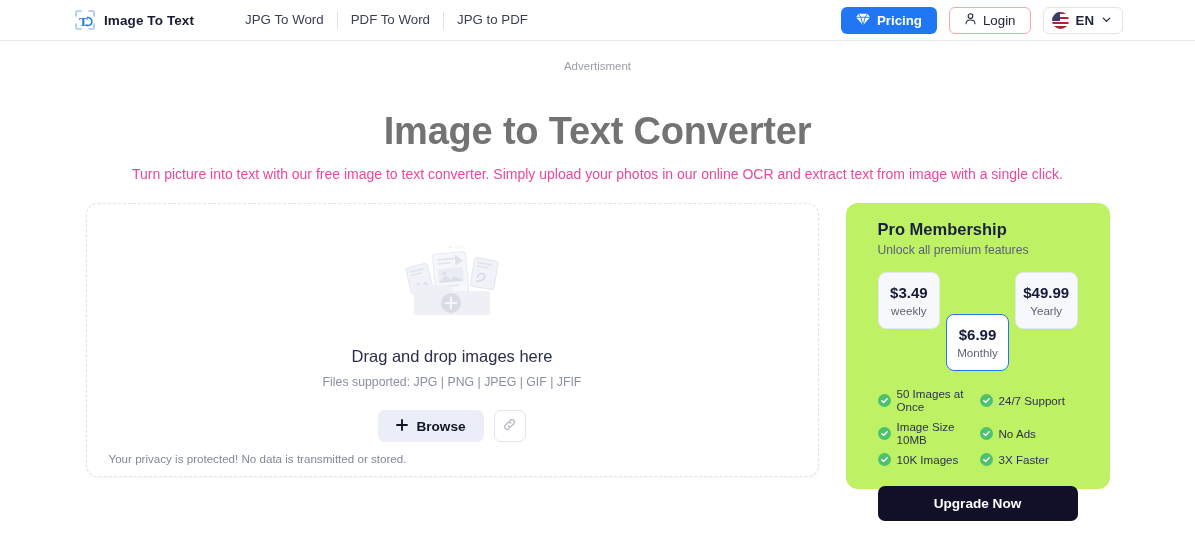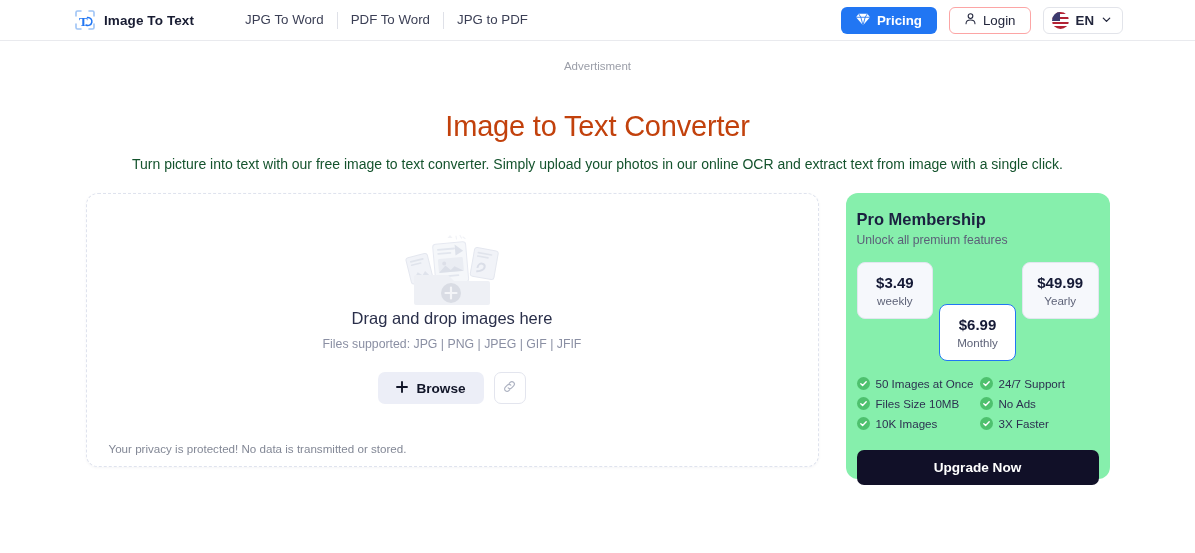--- a/index.html
+++ b/index.html
@@ -69,40 +69,40 @@
   .ad-box {
     width: 583px; height: 66px; margin: 0 auto;
     background: #f7f7f7;
     display: flex; align-items: center; justify-content: center;
   }
   .ad-text { font-size: 13.5px; color: #9a9da6; }
   .ad-text b { font-weight: normal; color: #8b8e97; font-size: 15px; }
 
   
   .hero { text-align: center; margin-top: 31px; }
-  .hero h1 { font-size: 29px; font-weight: normal; color: #c2410c; letter-spacing: -.2px; }
-  .hero p { font-size: 14px; color: #14532d; margin-top: 13px; }
+  .hero h1 { font-size: 38px; font-weight: bold; color: #737373; letter-spacing: -.2px; }
+  .hero p { font-size: 14px; color: #ec4899; margin-top: 13px; }
 
   
   .main {
     display: flex; gap: 27px;
     margin: 21px auto 0; width: 1024px;
     align-items: flex-start;
   }
 
   
   .dropzone {
     flex: 0 0 733px; height: 274px;
     border: 1px dashed #dfe3ee; border-radius: 12px;
     background: #fff; position: relative;
     box-shadow: 0 1px 3px rgba(20,30,80,.045);
     display: flex; flex-direction: column; align-items: center;
   }
   .illus { margin-top: 33px; width: 120px; height: 78px; }
-  .dz-title { font-size: 16.5px; color: #2a2f4a; margin-top: 4px; }
+  .dz-title { font-size: 16.5px; color: #2a2f4a; margin-top: 32px; }
   .dz-sub { font-size: 12.3px; color: #8a8fa3; margin-top: 9px; }
   .dz-buttons { display: flex; align-items: center; gap: 10px; margin-top: 21px; }
   .btn-browse {
     display: flex; align-items: center; gap: 8px;
     background: #eceef7; color: #111528; border: none;
     height: 32px; padding: 0 18px; border-radius: 7px;
     font-size: 13.6px; font-weight: bold; cursor: pointer; font-family: inherit;
   }
   .btn-link {
     width: 32px; height: 32px; border-radius: 7px;
@@ -110,22 +110,22 @@
     display: flex; align-items: center; justify-content: center; cursor: pointer;
   }
   .privacy {
     position: absolute; left: 22px; bottom: 11px;
     font-size: 11.6px; font-weight: normal; color: #838896;
   }
 
   
   .pro {
     flex: 0 0 264px; height: 286px;
-    background: #86efac; border-radius: 12px;
-    padding: 17px 11px 0;
+    background: #bef264; border-radius: 12px;
+    padding: 17px 32px 0;
   }
   .pro h2 { font-size: 16.5px; font-weight: bold; color: #1b2040; }
   .pro-sub { font-size: 12.2px; color: #5b6078; margin-top: 4px; }
 
   .tiers { display: flex; gap: 6px; margin-top: 15px; }
   .tier {
     flex: 1; height: 57px; border-radius: 8px;
     background: #f6f8fc; border: 1px solid #e2e6f0;
     display: flex; flex-direction: column; align-items: center; justify-content: center;
     cursor: pointer;
@@ -317,21 +317,21 @@
             </svg>
         </span>
         <span class="feat-label">24/7 Support</span>
       </div>
       <div class="feat">
         <span class="tick">
           <svg width="9" height="9" viewBox="0 0 10 10">
               <path d="M2 5.2l2 2 4-4.2" fill="none" stroke="#fff" stroke-width="1.5" stroke-linecap="round" stroke-linejoin="round"></path>
             </svg>
         </span>
-        <span class="feat-label">Files Size 10MB</span>
+        <span class="feat-label">Image Size 10MB</span>
       </div>
       <div class="feat">
         <span class="tick">
           <svg width="9" height="9" viewBox="0 0 10 10">
               <path d="M2 5.2l2 2 4-4.2" fill="none" stroke="#fff" stroke-width="1.5" stroke-linecap="round" stroke-linejoin="round"></path>
             </svg>
         </span>
         <span class="feat-label">No Ads</span>
       </div>
       <div class="feat">

